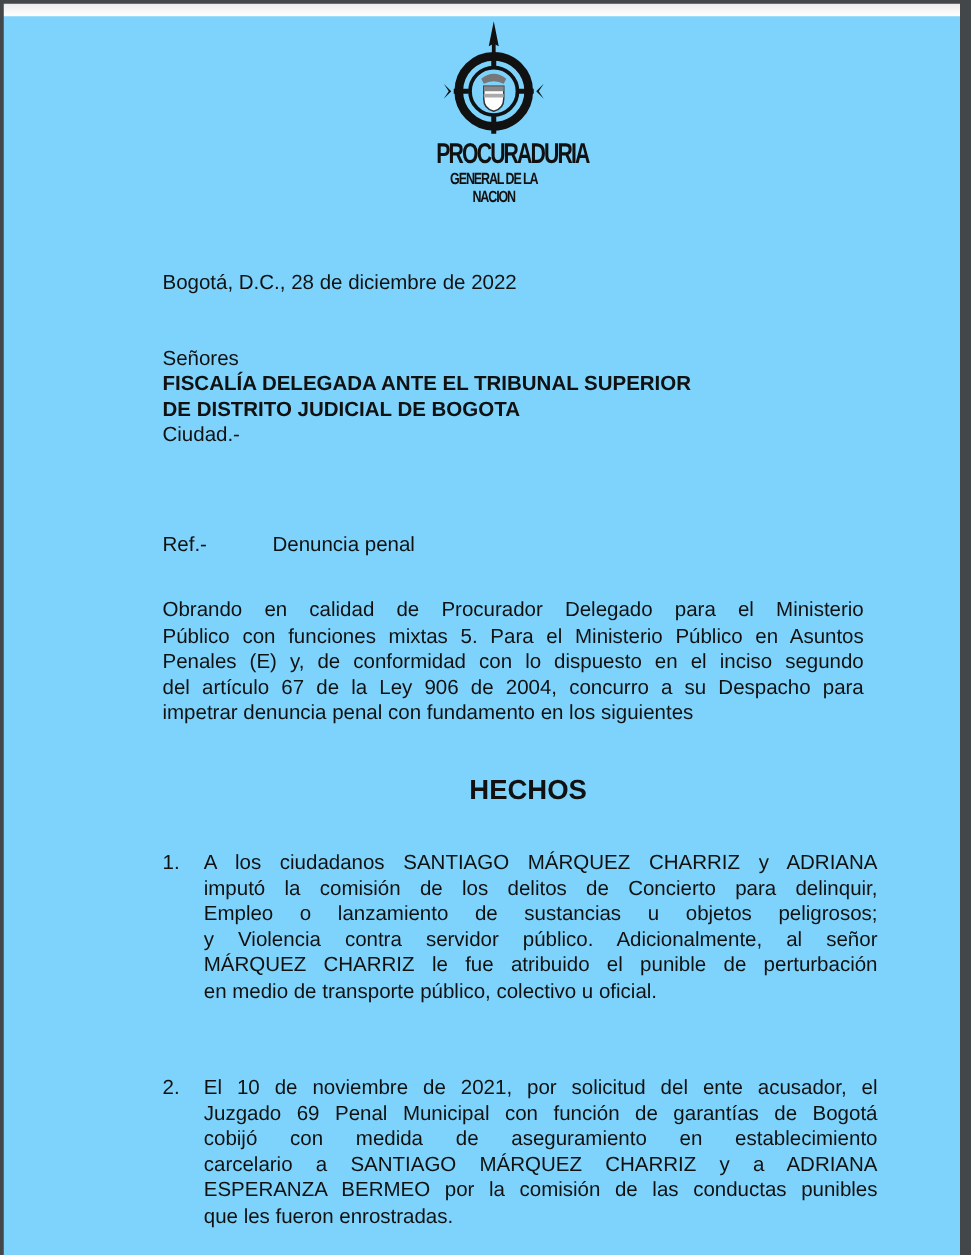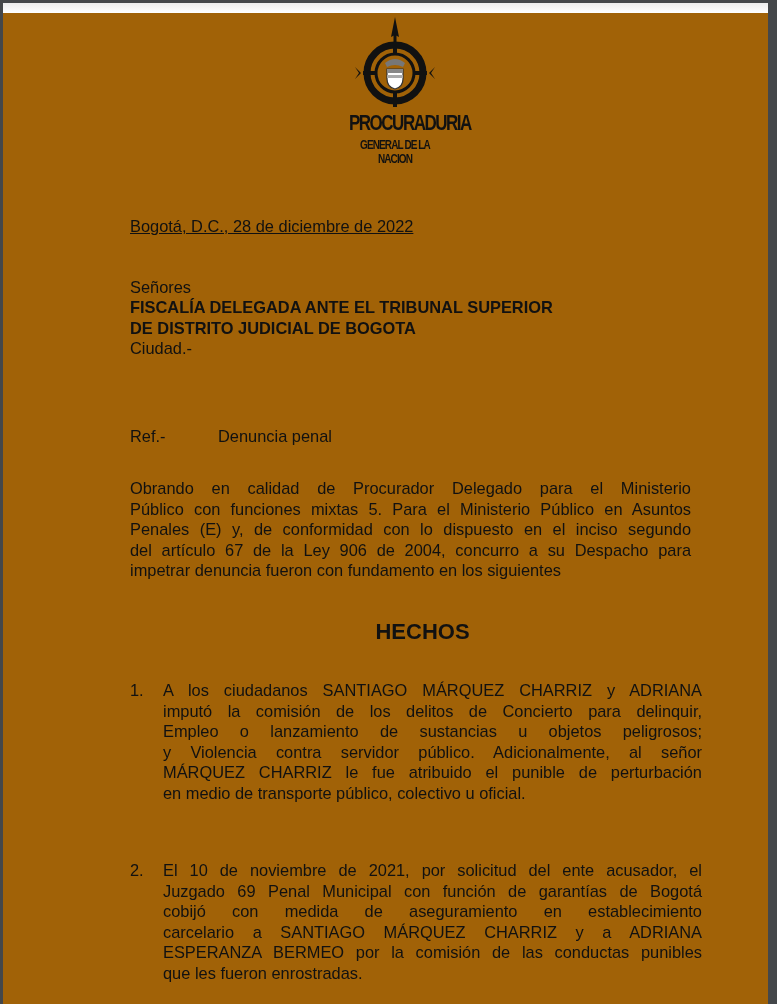--- a/index.html
+++ b/index.html
@@ -8,21 +8,21 @@
     background:#4a4d50;
     position:relative;
     font-family:"Liberation Sans", sans-serif;
   }
   .viewer-frame {
     position:absolute; left:0; top:0; width:777px; height:1004px;
     background:#44474a;
   }
   .page {
     position:absolute; left:3px; top:3px; width:765px; height:1001px;
-    background:#a16207;
+    background:#7dd3fc;
     overflow:hidden;
   }
   .page-top-shade {
     position:absolute; left:0; top:0; width:100%; height:10px;
     background:linear-gradient(#ececec, #ffffff);
   }
   .logo {
     position:absolute; left:346px; top:10px; width:92px; height:145px;
   }
   .logo-text-1 {
@@ -81,37 +81,37 @@
 
       <path d="M36,50 q10,-8 20,0 l-2,4 q-8,-4 -16,0 z" fill="#777"></path>
       <path d="M38,56 h16 v10 q0,8 -8,10 q-8,-2 -8,-10 z" fill="#fff" stroke="#333" stroke-width="1.2"></path>
       <rect x="38" y="56" width="16" height="4" fill="#888"></rect>
       <rect x="38" y="62" width="16" height="3" fill="#aaa"></rect>
     </svg>
     <div class="logo-text-1">PROCURADURIA</div>
     <div class="logo-text-2">GENERAL DE LA NACION</div>
   </div>
 
-  <div class="text" style="top:213px;text-decoration:underline;">Bogotá, D.C., 28 de diciembre de 2022</div>
+  <div class="text" style="top:213px;">Bogotá, D.C., 28 de diciembre de 2022</div>
 
   <div class="text" style="top:274px;">Señores</div>
   <div class="text bold" style="top:294px;">FISCALÍA DELEGADA ANTE EL TRIBUNAL SUPERIOR</div>
   <div class="text bold" style="top:315px;">DE DISTRITO JUDICIAL DE BOGOTA</div>
   <div class="text" style="top:335px;">Ciudad.-</div>
 
   <div class="text" style="top:423px;">
     <span class="ref-label">Ref.-</span><span>Denuncia penal</span>
   </div>
 
   <div class="text" style="top:475px;">
     <span class="justify-line">Obrando en calidad de Procurador Delegado para el Ministerio</span>
     <span class="justify-line">Público con funciones mixtas 5. Para el Ministerio Público en Asuntos</span>
     <span class="justify-line">Penales (E) y, de conformidad con lo dispuesto en el inciso segundo</span>
     <span class="justify-line">del artículo 67 de la Ley 906 de 2004, concurro a su Despacho para</span>
-    <span class="line">impetrar denuncia fueron con fundamento en los siguientes</span>
+    <span class="line">impetrar denuncia penal con fundamento en los siguientes</span>
   </div>
 
   <div class="heading" style="top:616px;">HECHOS</div>
 
   <div class="list-item" style="top:677px;">
     <span class="list-num">1.</span>
     <div class="list-body">
       <span class="justify-line">A los ciudadanos SANTIAGO MÁRQUEZ CHARRIZ y ADRIANA</span>
       <span class="justify-line">imputó la comisión de los delitos de Concierto para delinquir,</span>
       <span class="justify-line">Empleo o lanzamiento de sustancias u objetos peligrosos;</span>

